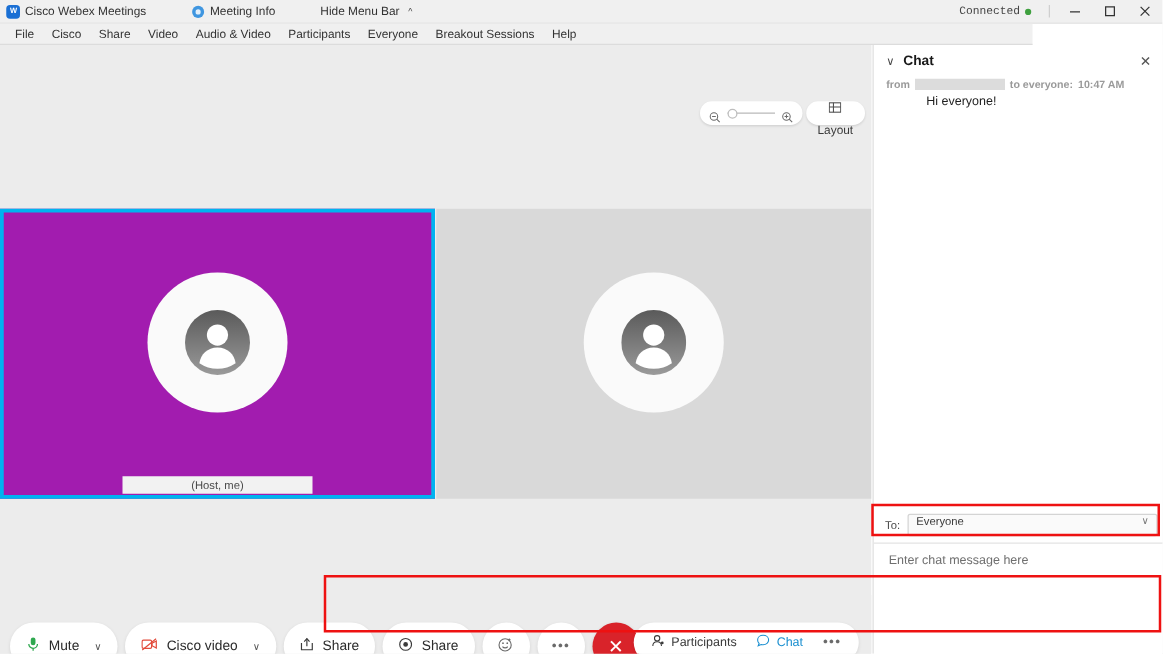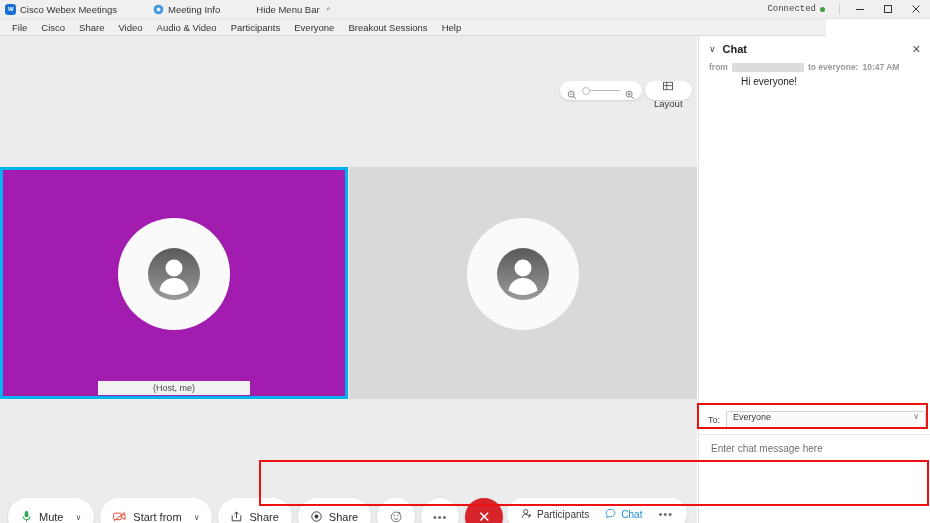--- a/index.html
+++ b/index.html
@@ -310,21 +310,21 @@
         </div>
 
         <div class="pill">
           <span>
             <svg viewBox="0 0 16 13" width="13" height="11">
               <rect x="0.8" y="2.4" width="9.4" height="8" rx="1.4" fill="none" stroke="#e24a3a" stroke-width="1.2"></rect>
               <path d="M10.6 5.4l4.2-2.3v7l-4.2-2.3z" fill="none" stroke="#e24a3a" stroke-width="1.2"></path>
               <line x1="1" y1="12" x2="14.6" y2="1" stroke="#e24a3a" stroke-width="1.2"></line>
             </svg>
           </span>
-          <span>Start from</span>
+          <span>Cisco video</span>
           <span class="caret">∨</span>
         </div>
 
         <div class="pill">
           <span>
             <svg viewBox="0 0 14 14" width="11" height="11">
               <path d="M1.5 5.5V12.5h11V5.5" fill="none" stroke="#3a3a3a" stroke-width="1.2"></path>
               <line x1="7" y1="1.2" x2="7" y2="9" stroke="#3a3a3a" stroke-width="1.2"></line>
               <path d="M4.3 4.1L7 1.2l2.7 2.9" fill="none" stroke="#3a3a3a" stroke-width="1.2"></path>
             </svg>

